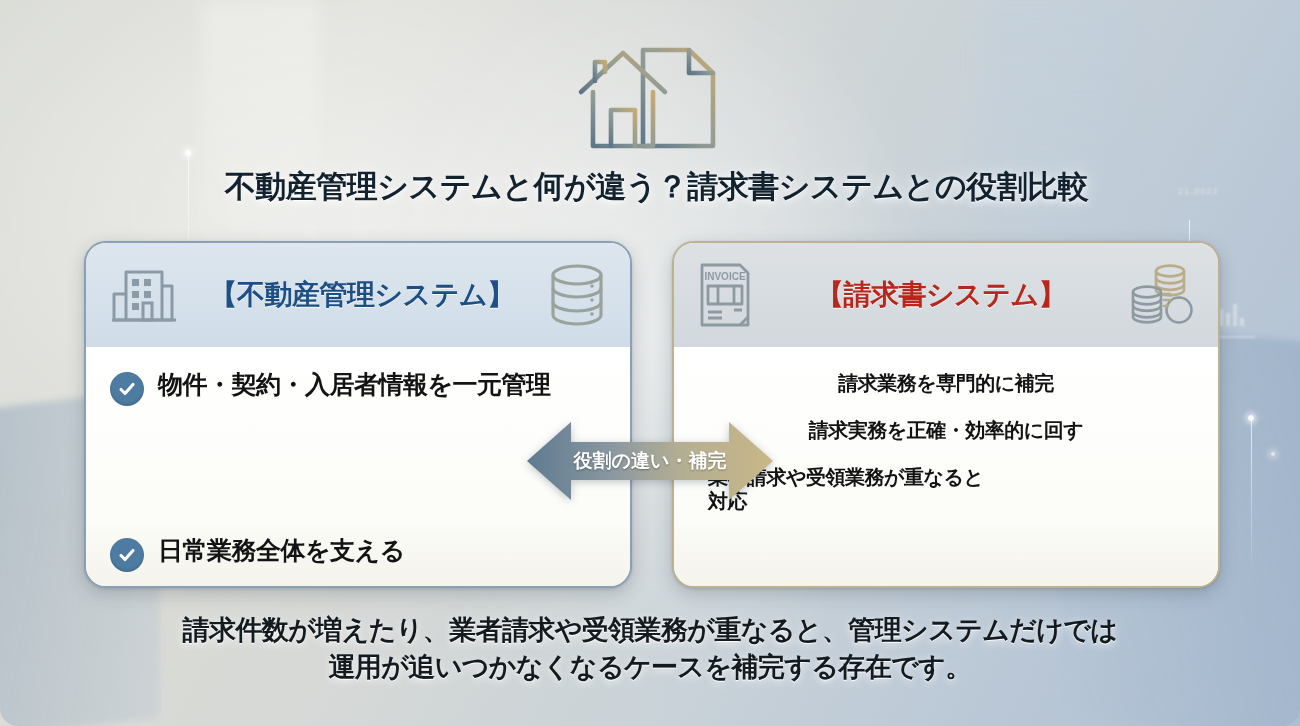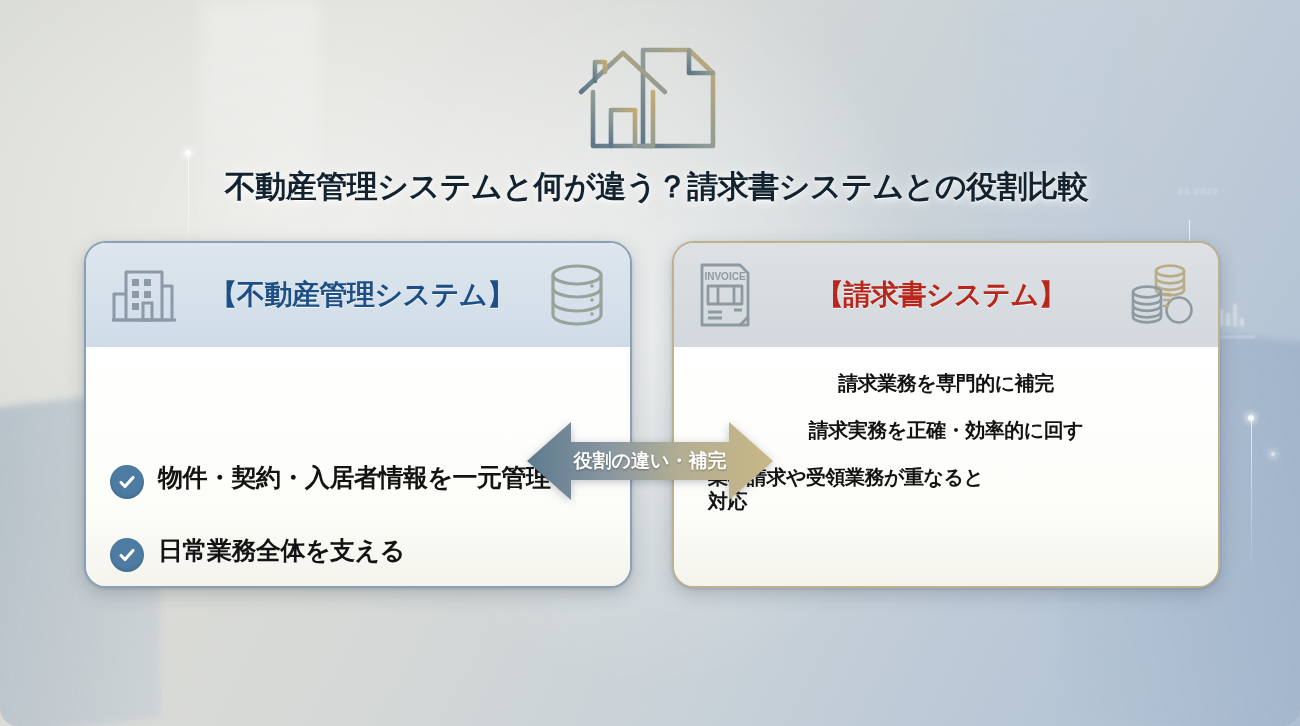--- a/index.html
+++ b/index.html
@@ -157,21 +157,21 @@
   .card.left  .head-title { color: #1d4f84; }
   .card.right .head-title { color: #b7271c; }
 
   .card-body {
     flex: 1 1 auto;
     background: linear-gradient(180deg, #ffffff 0%, #fcfcf8 72%, #f4f3ec 100%);
     padding: 22px 24px 14px 24px;
     display: flex;
     flex-direction: column;
   }
-  .card.left .card-body  { justify-content: flex-end; gap: 36px; font-family: Liberation Serif, serif; }
+  .card.left .card-body  { justify-content: space-between; gap: 16px; font-family: Liberation Serif, serif; }
   .card.right .card-body { justify-content: flex-start; gap: 22px; padding-top: 24px; }
 
   
   .bullet {
     display: flex;
     align-items: flex-start;
     gap: 14px;
   }
   .check {
     flex: 0 0 34px;
@@ -420,14 +420,18 @@
           <stop offset="35%" stop-color="#8b98a0"></stop>
           <stop offset="62%" stop-color="#b3ae93"></stop>
           <stop offset="100%" stop-color="#c9b786"></stop>
         </linearGradient>
       </defs>
       <path d="M0 43 L44 4 V24 H202 V4 L246 43 L202 82 V62 H44 V82 Z" fill="url(#gArrow)"></path>
     </svg>
     <div class="arrow-label">役割の違い・補完</div>
   </div>
 
+  <div class="caption">
+    <div>請求件数が増えたり、業者請求や受領業務が重なると、管理システムだけでは</div>
+    <div>運用が追いつかなくなるケースを補完する存在です。</div>
+  </div>
 
 </div>
 
 </body></html>

